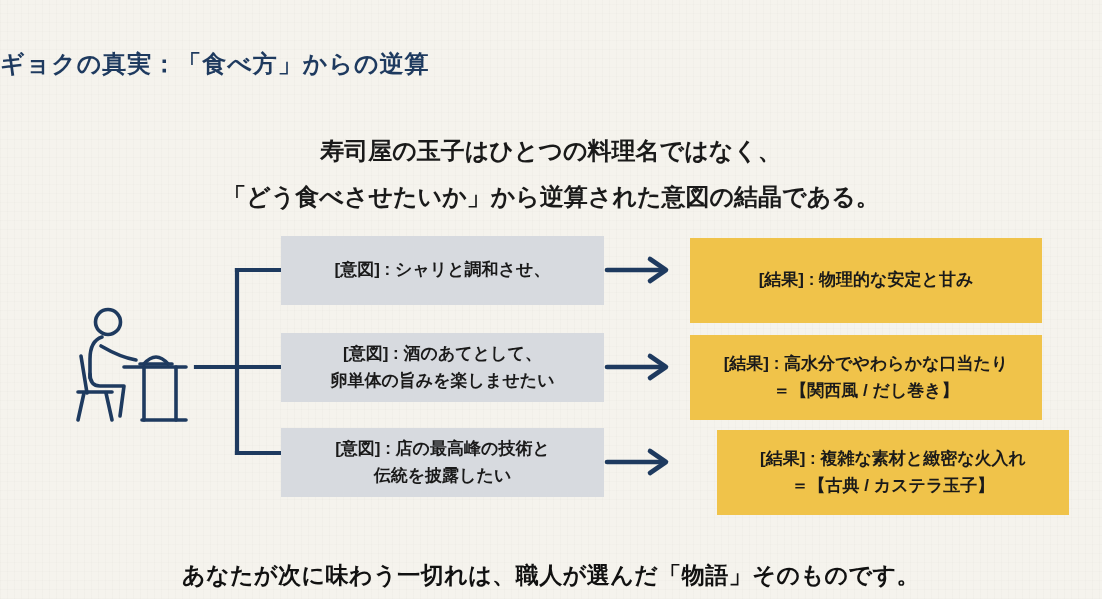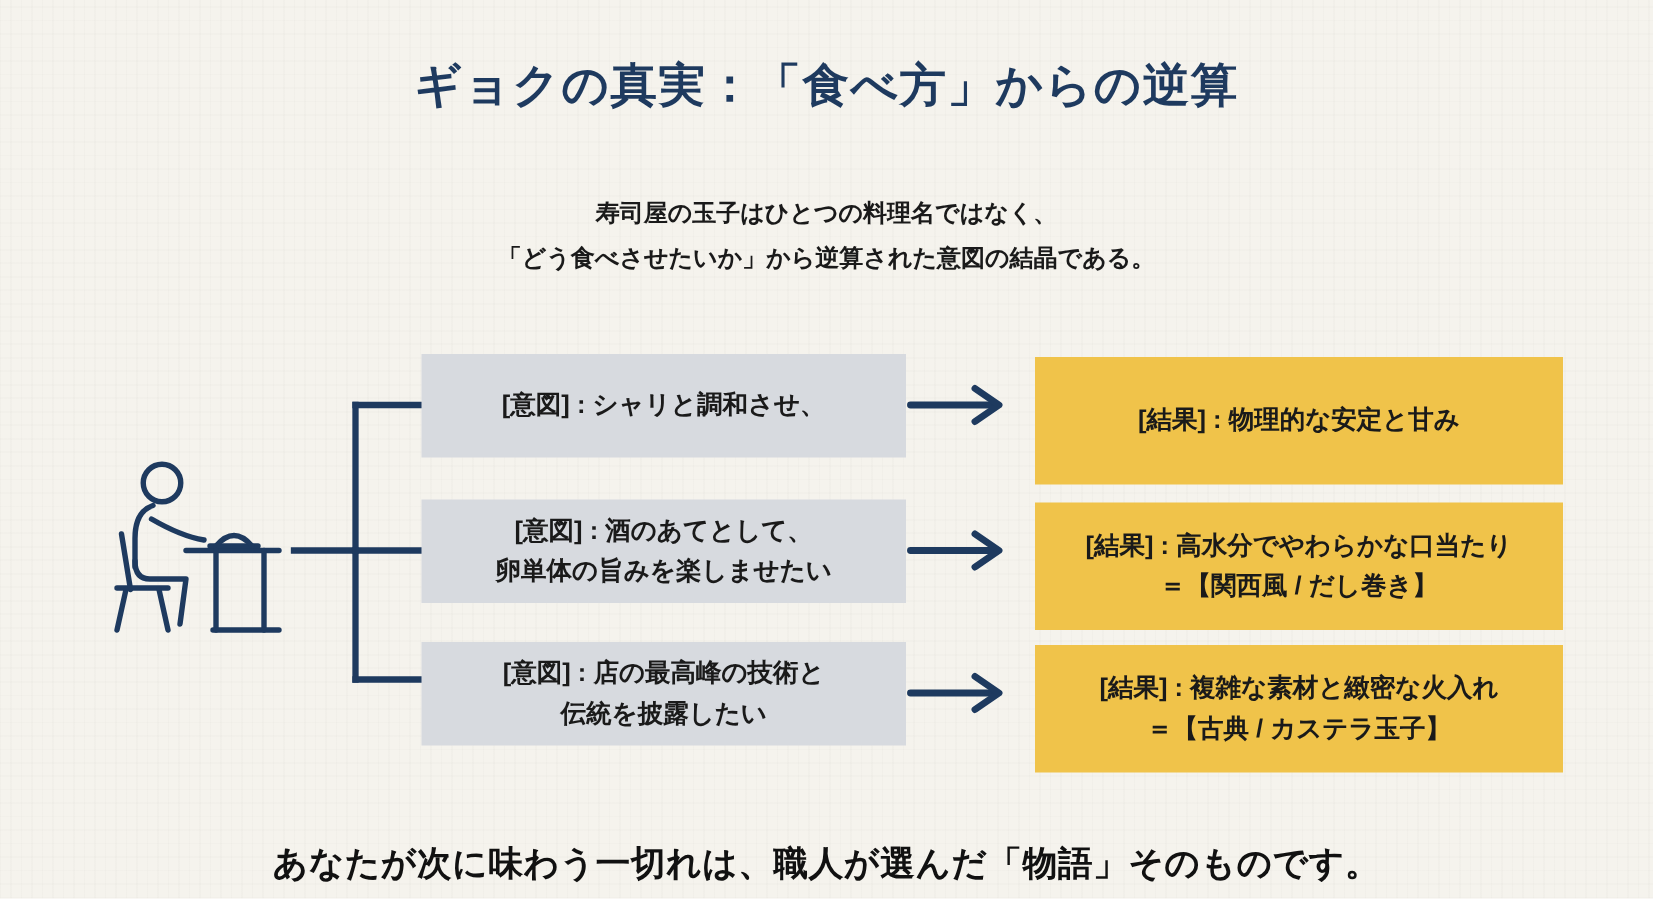--- a/index.html
+++ b/index.html
@@ -7,45 +7,45 @@
     position:relative;
     width:1102px;height:599px;
     background-color:#F5F3ED;
     background-image:
       repeating-linear-gradient(90deg, rgba(60,60,50,0.018) 0 1px, transparent 1px 7px),
       repeating-linear-gradient(0deg, rgba(60,60,50,0.014) 0 1px, transparent 1px 9px);
     overflow:hidden;
     font-family:"Liberation Sans", sans-serif;
   }
   .page-title{
-    position:absolute; left:0; top:36px; width:100%;
-    text-align:center;
+    position:absolute; left:0; top:48px; width:100%;
+    text-align:left;
     font-family:"Liberation Serif","DejaVu Serif",serif;
-    font-weight:700; font-size:31px; letter-spacing:1px;
+    font-weight:700; font-size:24px; letter-spacing:1px;
     color:#1E3A5F; margin:0;
   }
   .intro{
     position:absolute; left:0; top:128px; width:100%;
     text-align:center;
-    font-weight:700; font-size:16px; line-height:1.9;
+    font-weight:700; font-size:24px; line-height:1.9;
     color:#1A1A1A;
   }
   .flow-svg{position:absolute; left:0; top:0; width:1102px; height:599px; pointer-events:none;}
   .box{
     position:absolute;
     display:flex; flex-direction:column; justify-content:center;
     text-align:center;
     font-weight:700; font-size:17px; line-height:1.55;
     color:#1A1A1A;
   }
   .intent-box{ left:281px; width:323px; height:69px; background:#D7DADF; }
   .result-box{ left:690px; width:352px; height:85px; background:#F0C34A; }
   .row1 .intent-box{ top:236px; } .row1 .result-box{ top:238px; }
   .row2 .intent-box{ top:333px; } .row2 .result-box{ top:335px; }
-  .row3 .intent-box{ top:428px; } .row3 .result-box{ top:430px; }
+  .row3 .intent-box{ top:428px; } .row3 .result-box{ top:430px;margin-left:27px; }
   .page-footer{
     position:absolute; left:0; top:534px; width:100%;
     text-align:center;
     font-family:"Liberation Serif","DejaVu Serif",serif;
     font-weight:700; font-size:23px; letter-spacing:0.5px;
     color:#111111;
     margin-top:26px;
   }
 </style>
 </head>

